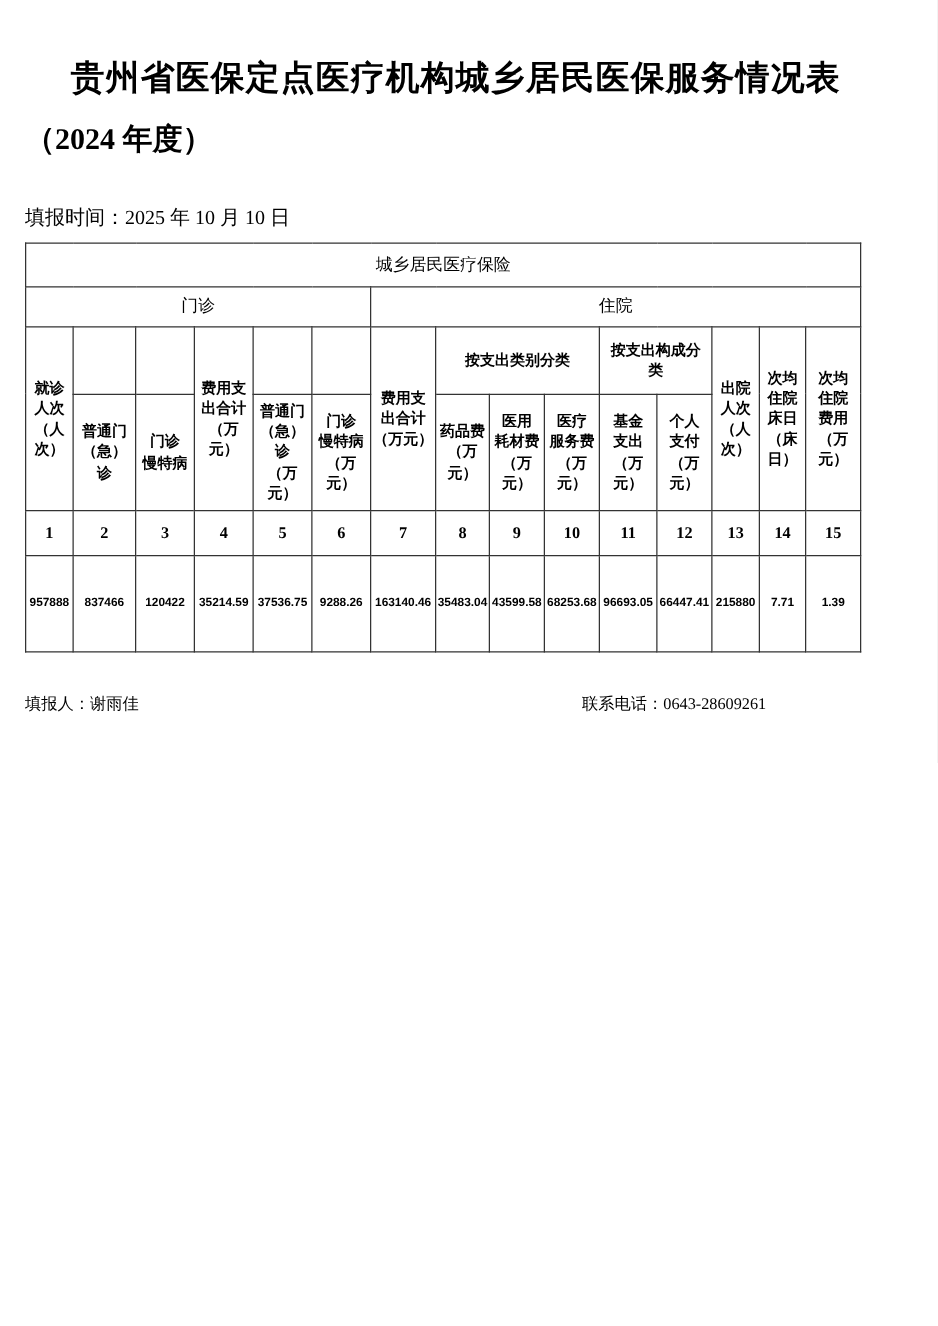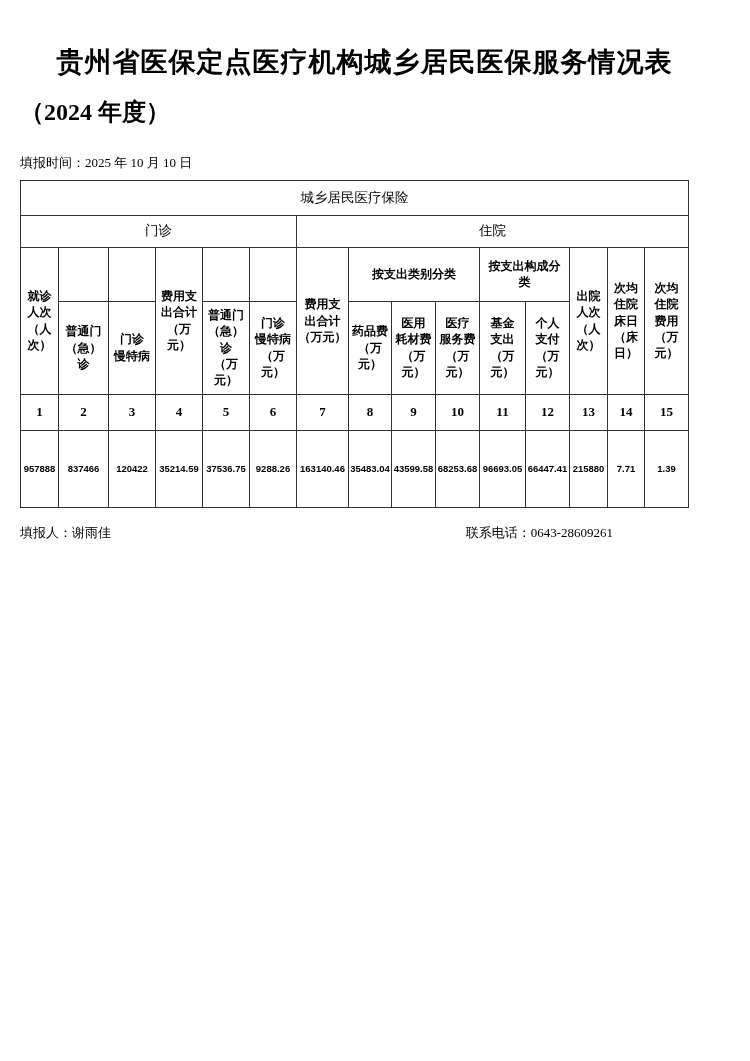--- a/index.html
+++ b/index.html
@@ -24,23 +24,23 @@
     line-height: 1.25;
   }
   .subtitle {
     margin: 17px 0 0 0;
     text-align: left;
     font-size: 24px;
     font-weight: bold;
     line-height: 1.25;
   }
   .meta-row {
-    margin-top: 28px;
+    margin-top: 38px;
     margin-bottom: 8px;
-    font-size: 13px;
+    font-size: 16px;
     line-height: 1.3;
   }
   table.report {
     border-collapse: collapse;
     table-layout: fixed;
     width: 668px;
     border-radius: 24px;
   }
   table.report td {
     border: 1px solid #333;
@@ -70,21 +70,21 @@
     font-size: 13px;
     font-weight: 600;
   }
   td.val {
     font-family: "Liberation Sans", "DejaVu Sans", sans-serif;
     font-size: 9.5px;
     font-weight: bold;
   }
   .footer-row {
     width: 668px;
-    margin-top: 16px;
+    margin-top: 32px;
     font-size: 13px;
     display: flex;
     justify-content: space-between;
   }
   .footer-row .contact { margin-right: 75px; }
 </style>
 </head>
 <body>
 
 <div class="page">

